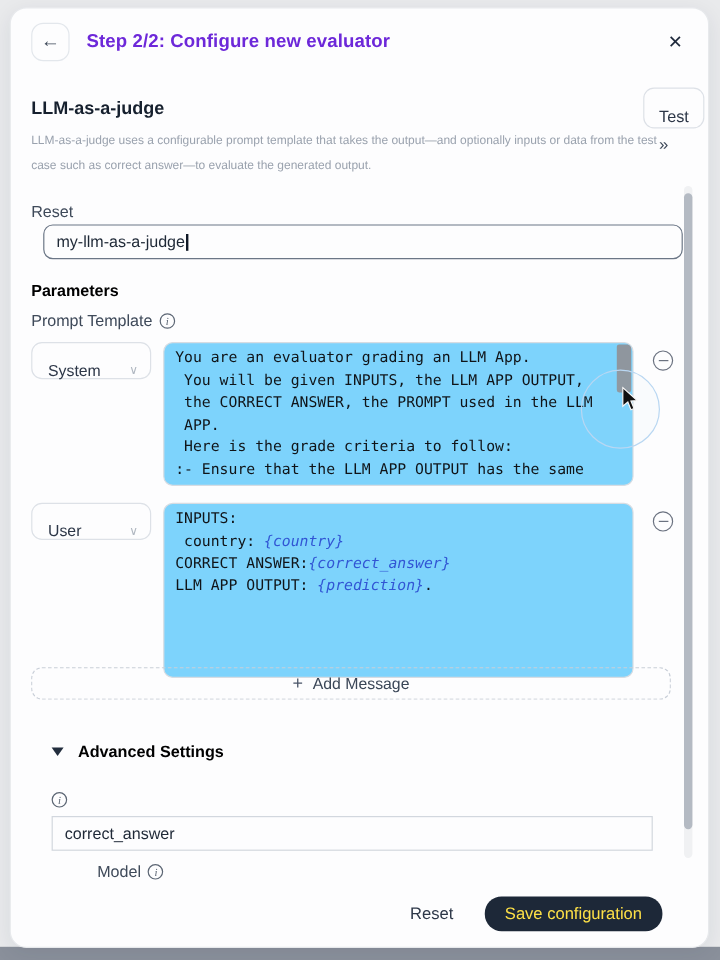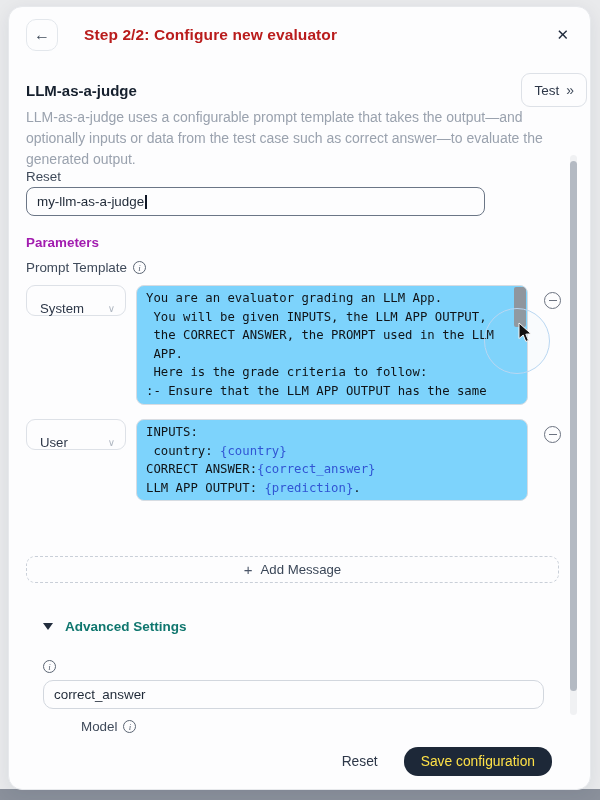--- a/index.html
+++ b/index.html
@@ -8,76 +8,76 @@
 
   .bottom-band { position:absolute; left:0; bottom:0; width:600px; height:11px; background:#8a909b; }
 
   .modal { position:absolute; left:8px; top:6px; width:583px; height:784px; background:#fdfdfe;
            border:1px solid #e7e9ec; border-radius:14px; box-shadow:0 4px 18px rgba(30,41,59,.08); overflow:hidden; }
 
   
   .header { position:absolute; left:17px; top:12px; right:17px; height:32px; display:flex; align-items:center; }
   .back-btn { width:32px; height:32px; border:1px solid #e3e7ec; background:#fdfdfe; border-radius:10px;
               font-size:16px; color:#3f4a5a; cursor:pointer; display:flex; align-items:center; justify-content:center; }
-  .dialog-title { margin-left:26px; font-size:15.5px; font-weight:bold; color:#b91c1c; letter-spacing:.1px; }
+  .dialog-title { margin-left:14px; font-size:15.5px; font-weight:bold; color:#6d28d9; letter-spacing:.1px; }
   .close-btn { margin-left:auto; background:none; border:none; font-size:15px; color:#1e293b; cursor:pointer; padding:4px; }
 
   
   .heading-row { position:absolute; left:17px; top:66px; width:561px; display:flex; align-items:center; }
   .evaluator-heading { font-size:15px; font-weight:bold; color:#16202e; }
   .test-btn { margin-left:auto; height:27px; padding:16px 12px; border:1px solid #dde1e7; border-radius:9px;
-              background:#fdfdfe; font-size:13.5px; color:#2d3748; cursor:pointer; display:flex; align-items:center; gap:7px; }
+              background:#fdfdfe; font-size:13.5px; color:#2d3748; cursor:pointer; display:flex; align-items:flex-start; gap:7px;flex-direction:column; }
   .test-btn .chev { font-size:14px; color:#3f4a5a; }
 
-  .desc { position:absolute; left:17px; top:100px; width:540px; font-size:14px; line-height:21px; color:#9aa2ae; }
+  .desc { position:absolute; left:17px; top:100px; width:540px; font-size:10px; line-height:21px; color:#9aa2ae; }
 
   .field-label { position:absolute; font-size:13.4px; color:#3f4a5a; display:flex; align-items:center; gap:6px; }
   .lbl-name { left:17px; top:162px; }
-  .lbl-parameters { left:17px; top:228px; font-weight:bold; color:#a21caf; }
+  .lbl-parameters { left:17px; top:228px; font-weight:bold; color:#000000; }
   .lbl-prompt { left:17px; top:253px; }
   .lbl-expected { left:34px; top:653px; }
   .lbl-model { left:34px; top:712px;margin-left:38px; }
 
   .info-icon { width:13px; height:13px; border:1px solid #5b6573; border-radius:50%; color:#5b6573;
                font-size:9px; font-style:italic; font-family:"Liberation Serif", serif;
                display:inline-flex; align-items:center; justify-content:center; }
 
   .text-input { position:absolute; height:29px; background:#fdfdfe; border-radius:8px; font-size:13.4px;
                 color:#1f2937; display:flex; align-items:center; padding:0 10px; }
-  .name-input { left:17px; top:180px; width:459px; border:1px solid #6b7686; }
-  .expected-input { left:34px; top:673px; width:501px; border:1px solid #d2d7de; border-radius:10px; }
+  .name-input { left:27px; top:180px; width:533px; border:1px solid #6b7686; }
+  .expected-input { left:34px; top:673px; width:501px; border:1px solid #d2d7de; border-radius:0; }
   .caret { display:inline-block; width:1.5px; height:14px; background:#101826; margin-left:1px; }
 
   
   .msg-row { position:absolute; left:17px; display:flex; align-items:flex-start; }
   .row-system { top:278px; }
   .row-user { top:412px; }
   .role-select { width:100px; height:31px; border:1px solid #dde1e7; border-radius:9px; background:#fdfdfe;
                  font-size:13.2px; color:#2d3748; cursor:pointer; display:flex; align-items:center;
                  padding:16px 10px 0 13px; justify-content:space-between; }
   .role-select .chevron { color:#b0b7c1; font-size:10px; }
   .code-box { position:relative; margin-left:10px; width:392px; border:1px solid #d7dce2; border-radius:8px;
               background:#7dd3fc; overflow:hidden; }
   .box-system { height:120px; }
-  .box-user { height:82px; }
+  .box-user { height:146px; }
   .code { font-family:"DejaVu Sans Mono", monospace; font-size:12.3px; line-height:18.6px; color:#101418;
           white-space:pre; padding:3px 8px 0 9px; }
-  .code .var { color:#3155d4; }
+  .code .var { color:#3155d4;font-style:italic; }
   .ta-thumb { position:absolute; right:1px; top:1px; width:12px; height:40px; background:#8f969e; border-radius:2px; }
   .minus { margin:7px 0 0 16px; width:17px; height:17px; border:1.2px solid #6b7280; border-radius:50%;
            background:none; cursor:pointer; display:flex; align-items:center; justify-content:center; }
   .minus-line { width:8px; height:1.4px; background:#6b7280; }
 
   .add-message { position:absolute; left:17px; top:549px; width:533px; height:27px; border:1.4px dashed #c9cfd8;
                  border-radius:9px; background:none; font-size:13.2px; color:#3a4657; cursor:pointer;
                  display:flex; align-items:center; justify-content:center; gap:8px; }
   .add-message .plus { font-size:15px; color:#4a5568; }
 
   .advanced-toggle { position:absolute; left:34px; top:612px; display:flex; align-items:center; gap:12px;
-                     background:none; border:none; cursor:pointer; font-size:13.5px; font-weight:bold; color:#0f766e; }
+                     background:none; border:none; cursor:pointer; font-size:13.5px; font-weight:bold; color:#000000; }
   .tri-down { width:0; height:0; border-left:5px solid transparent; border-right:5px solid transparent;
               border-top:7px solid #222d3d; }
 
   
   .footer { position:absolute; left:1px; right:16px; bottom:1px; height:54px; background:#fdfdfe;
             border-radius:0 0 13px 13px; display:flex; align-items:center; justify-content:flex-end;
             gap:26px; padding-right:22px; }
   .reset-btn { background:none; border:none; font-size:13.8px; color:#2d3748; cursor:pointer; }
   .save-btn { height:29px; padding:0 17px; background:#1d2838; color:#fde047; border:none; border-radius:14px;
               font-size:13.8px; cursor:pointer; }

